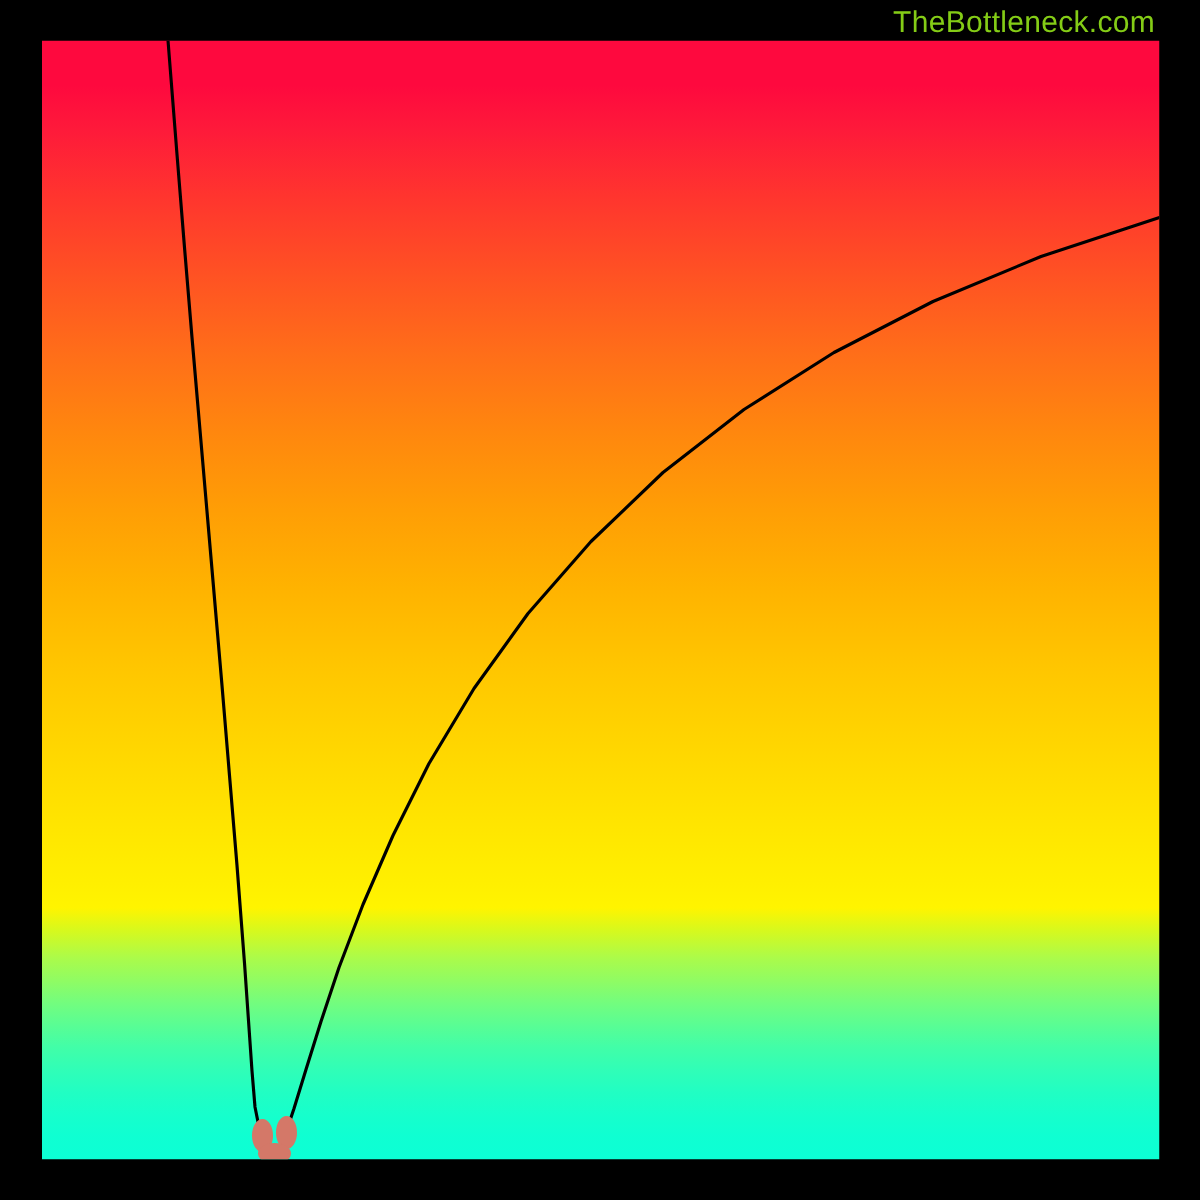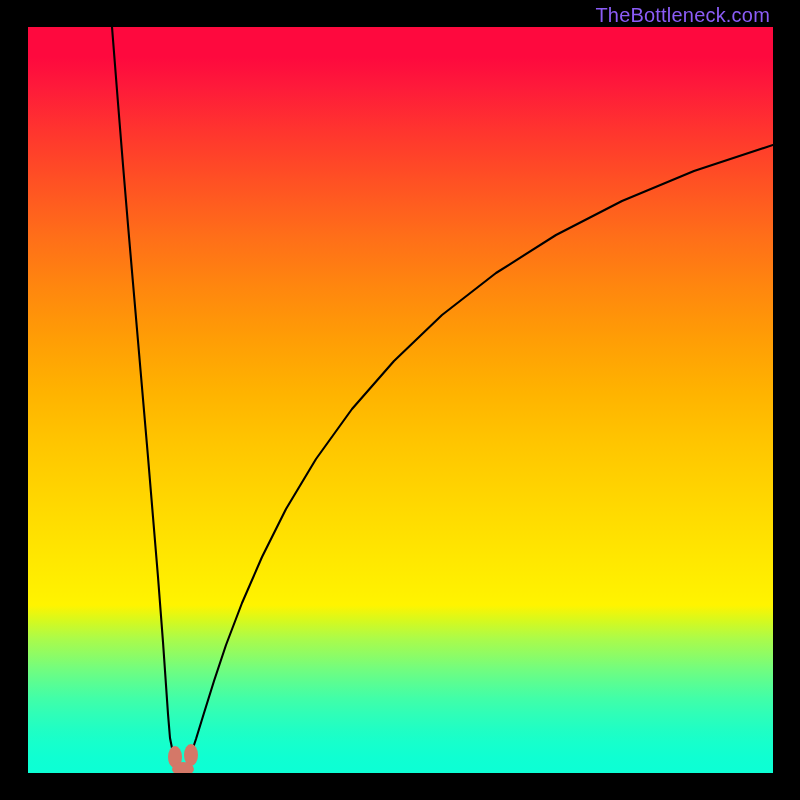--- a/index.html
+++ b/index.html
@@ -61,21 +61,21 @@
   svg.curve {
     position: absolute;
     inset: 0;
     width: 100%;
     height: 100%;
   }
   .watermark {
     position: absolute;
     top: 4px;
     right: 30px;
-    color: #8b5cf6;
+    color: #84cc16;
     font-size: 20px;
     letter-spacing: 0.2px;
     text-align: center;
   }
 </style>
 </head>
 <body>
 
 <div class="frame">
   <div class="plot">

